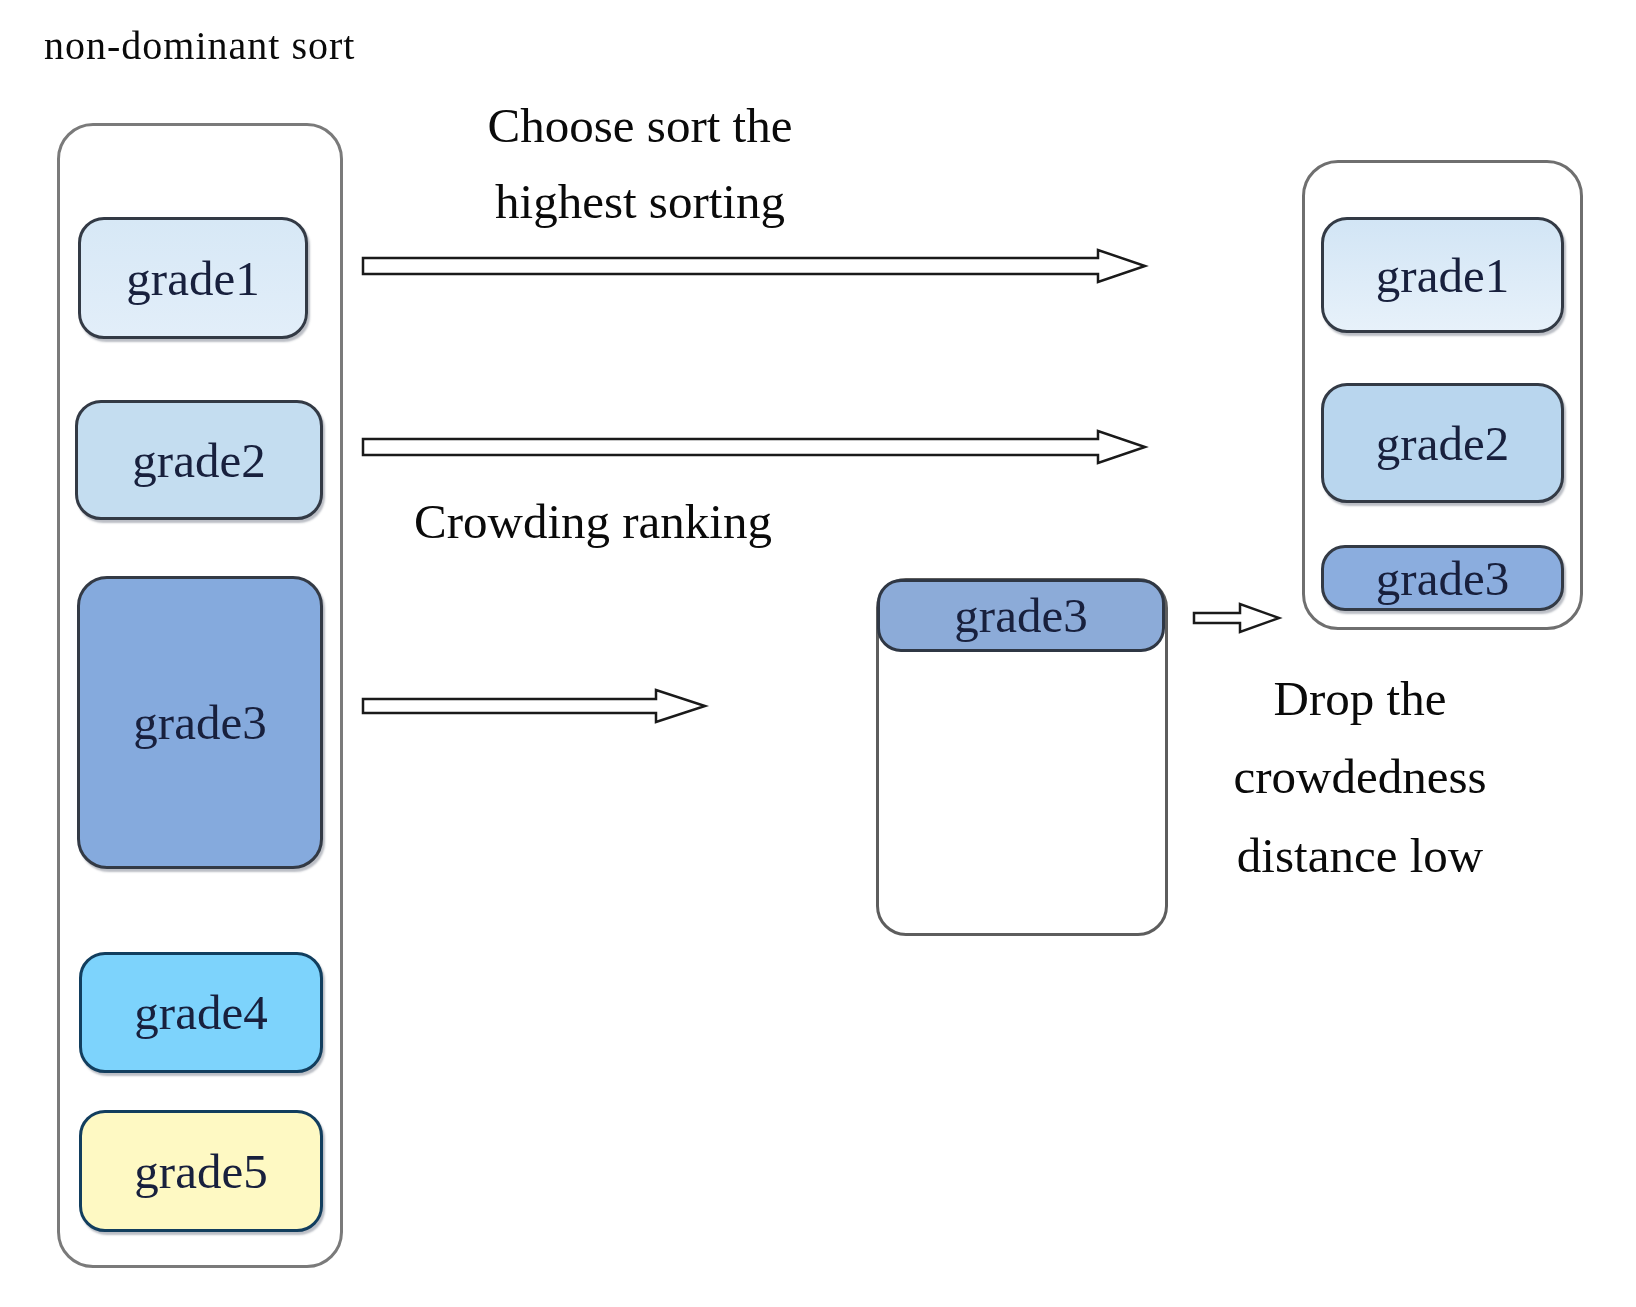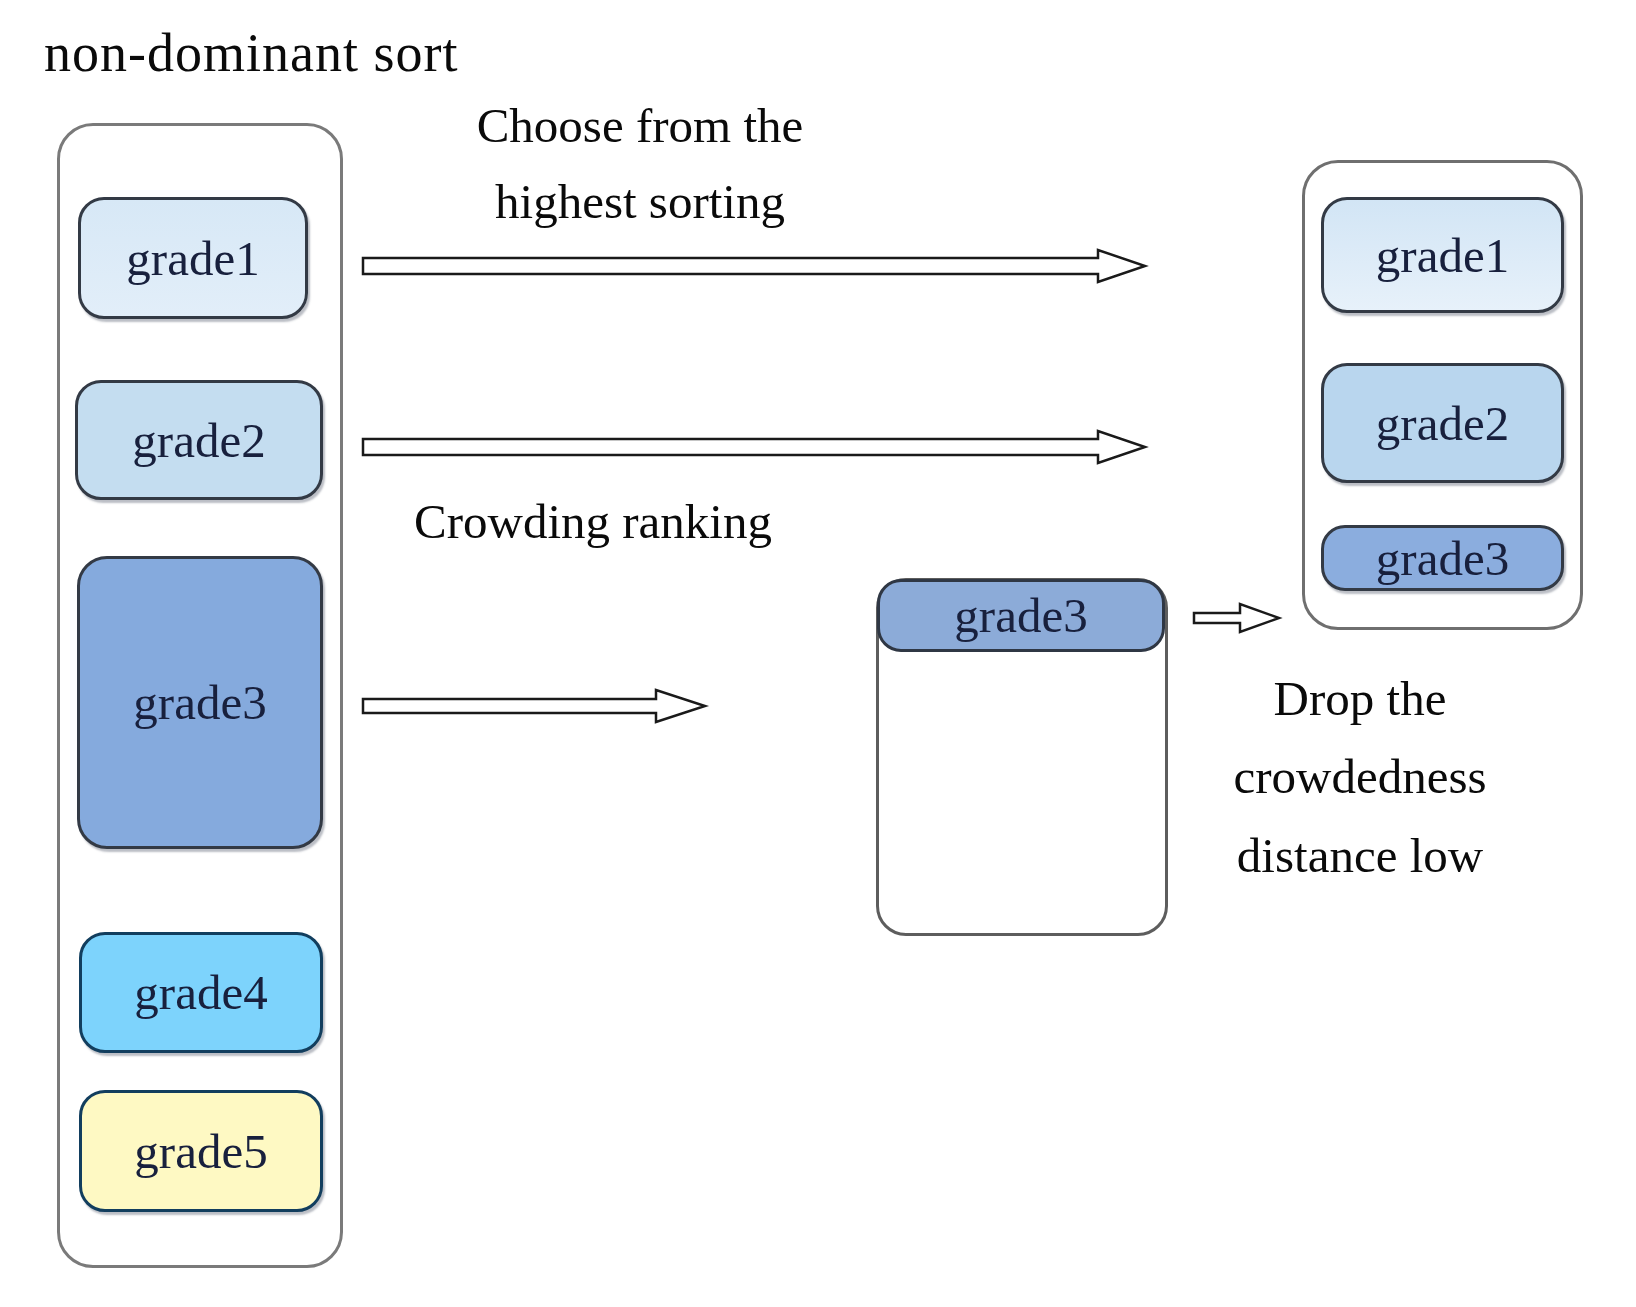--- a/index.html
+++ b/index.html
@@ -9,21 +9,21 @@
     height: 1307px;
     background: #ffffff;
     font-family: "Liberation Serif", "DejaVu Serif", serif;
     color: #000000;
     overflow: hidden;
   }
   .abs { position: absolute; }
 
   .diagram-title {
     left: 44px; top: 22px;
-    font-size: 54px;
+    font-size: 40px;
     letter-spacing: 1px;
     color: #0a0a0a;
     white-space: nowrap;
   }
 
   .panel {
     background: #ffffff;
     border: 3px solid #7a7a7a;
     border-radius: 36px;
     box-sizing: border-box;
@@ -35,20 +35,21 @@
     position: absolute;
     box-sizing: border-box;
     border: 3px solid #333a45;
     border-radius: 26px;
     display: flex;
     align-items: center;
     justify-content: center;
     font-size: 49px;
     color: #18203d;
     box-shadow: 2px 3px 2px rgba(60,70,90,0.35);
+    margin-top: 20px;
   }
 
   
   .lp1 { left: 18px; top: 71px;  width: 230px; height: 122px; background: linear-gradient(#d7e8f6, #e2eef9); }
   .lp2 { left: 15px; top: 254px; width: 248px; height: 120px; background: #c4ddf0; }
   .lp3 { left: 17px; top: 430px; width: 246px; height: 293px; background: #85aadd; border-radius: 30px; }
   .lp4 { left: 19px; top: 806px; width: 244px; height: 121px; background: #7dd3fc; border-color: #123e5e; }
   .lp5 { left: 19px; top: 964px; width: 244px; height: 122px; background: #fef9c3; border-color: #123e5e; }
 
   
@@ -121,21 +122,21 @@
     </div>
     <div class="pill lp4">
       <span>grade4</span>
     </div>
     <div class="pill lp5">
       <span>grade5</span>
     </div>
   </div>
 
   <div class="abs caption" id="caption-choose">
-    <div>Choose from the</div>
+    <div>Choose sort the</div>
     <div>highest sorting</div>
   </div>
 
   <svg class="arrow" id="arrow-top" width="790" height="38" viewBox="0 0 790 38">
     <polygon points="3,11 738,11 738,3 785,19 738,35 738,27 3,27"></polygon>
   </svg>
 
   <svg class="arrow" id="arrow-middle" width="790" height="38" viewBox="0 0 790 38">
     <polygon points="3,11 738,11 738,3 785,19 738,35 738,27 3,27"></polygon>
   </svg>

